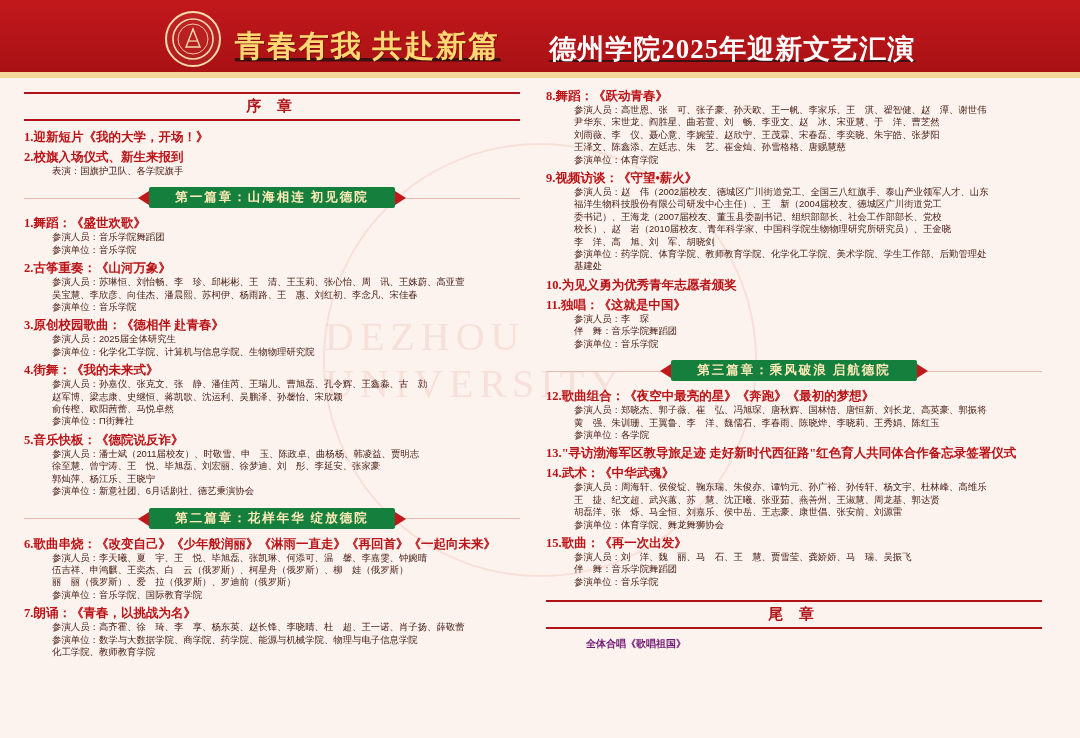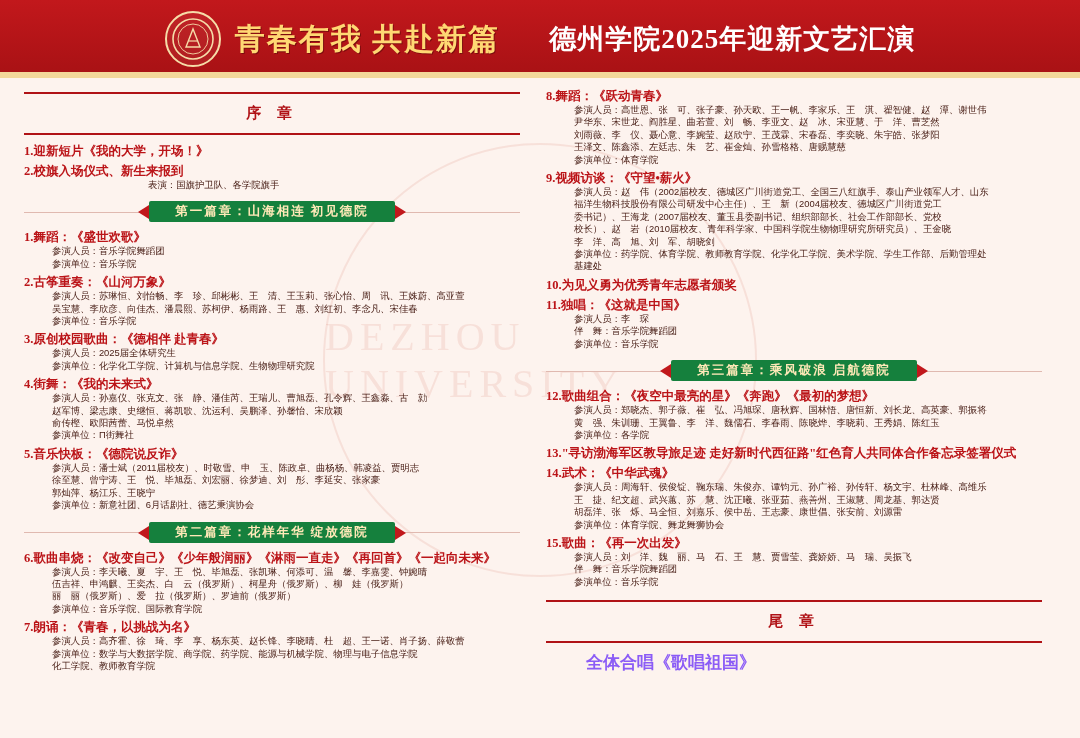--- a/index.html
+++ b/index.html
@@ -15,21 +15,21 @@
     position:relative;
     height:78px;
     background:linear-gradient(180deg,#c2181c 0%,#a71114 100%);
     display:flex;align-items:center;justify-content:center;
     overflow:hidden;
   }
   .banner:after{
     content:"";position:absolute;left:0;right:0;bottom:0;height:6px;
     background:#f3d79a;
   }
-  .banner-inner{display:flex;align-items:center;gap:14px;z-index:2;}
+  .banner-inner{display:flex;align-items:flex-end;gap:14px;z-index:2;text-decoration:underline;}
   .seal{
     width:52px;height:52px;border-radius:50%;
     border:2px solid #f6dca8;
     display:flex;align-items:center;justify-content:center;
     color:#f6dca8;font-size:9px;line-height:1.05;text-align:center;
     background:rgba(255,255,255,0.05);
     font-family:"Liberation Serif","DejaVu Serif",serif;
   }
   .title-1{
     color:#ffd873;
@@ -64,21 +64,21 @@
   }
   .col{width:496px;}
   
   .chapter-plain{
     text-align:center;
     font-size:15px;font-weight:bold;color:#b01216;
     letter-spacing:6px;
     font-family:"Liberation Serif","DejaVu Serif",serif;
     border-top:2px solid #b01216;
     border-bottom:2px solid #b01216;
-    padding:10px 0;margin:4px 0 8px 0;
+    padding:3px 0;margin:4px 0 8px 0;
   }
   
   .ribbon{
     position:relative;
     margin:10px 0 7px 0;
     height:21px;
     display:flex;align-items:center;justify-content:center;
   }
   .ribbon-bar{
     background:#15803d;
@@ -107,24 +107,24 @@
     font-size:12.5px;font-weight:bold;
     line-height:16px;
     font-family:"Liberation Serif","DejaVu Serif",serif;
   }
   .meta{
     font-size:9.4px;color:#4a2018;line-height:12.4px;
     padding-left:28px;
     font-family:"Liberation Sans","DejaVu Sans",sans-serif;
   }
   .inline-perf{
-    display:inline-block;margin-left:96px;font-size:9.4px;color:#4a2018;
+    display:inline-block;font-size:9.4px;color:#4a2018;
   }
   .final-line{
-    font-size:17px;font-weight:bold;color:#8b5cf6;
+    font-size:10px;font-weight:bold;color:#701a75;
     padding-left:40px;margin-top:6px;
     font-family:"Liberation Serif","DejaVu Serif",serif;
   }
   .spacer-sm{height:4px;}
 </style>
 </head>
 <body>
 
 <div class="banner">
   <div class="banner-inner">

